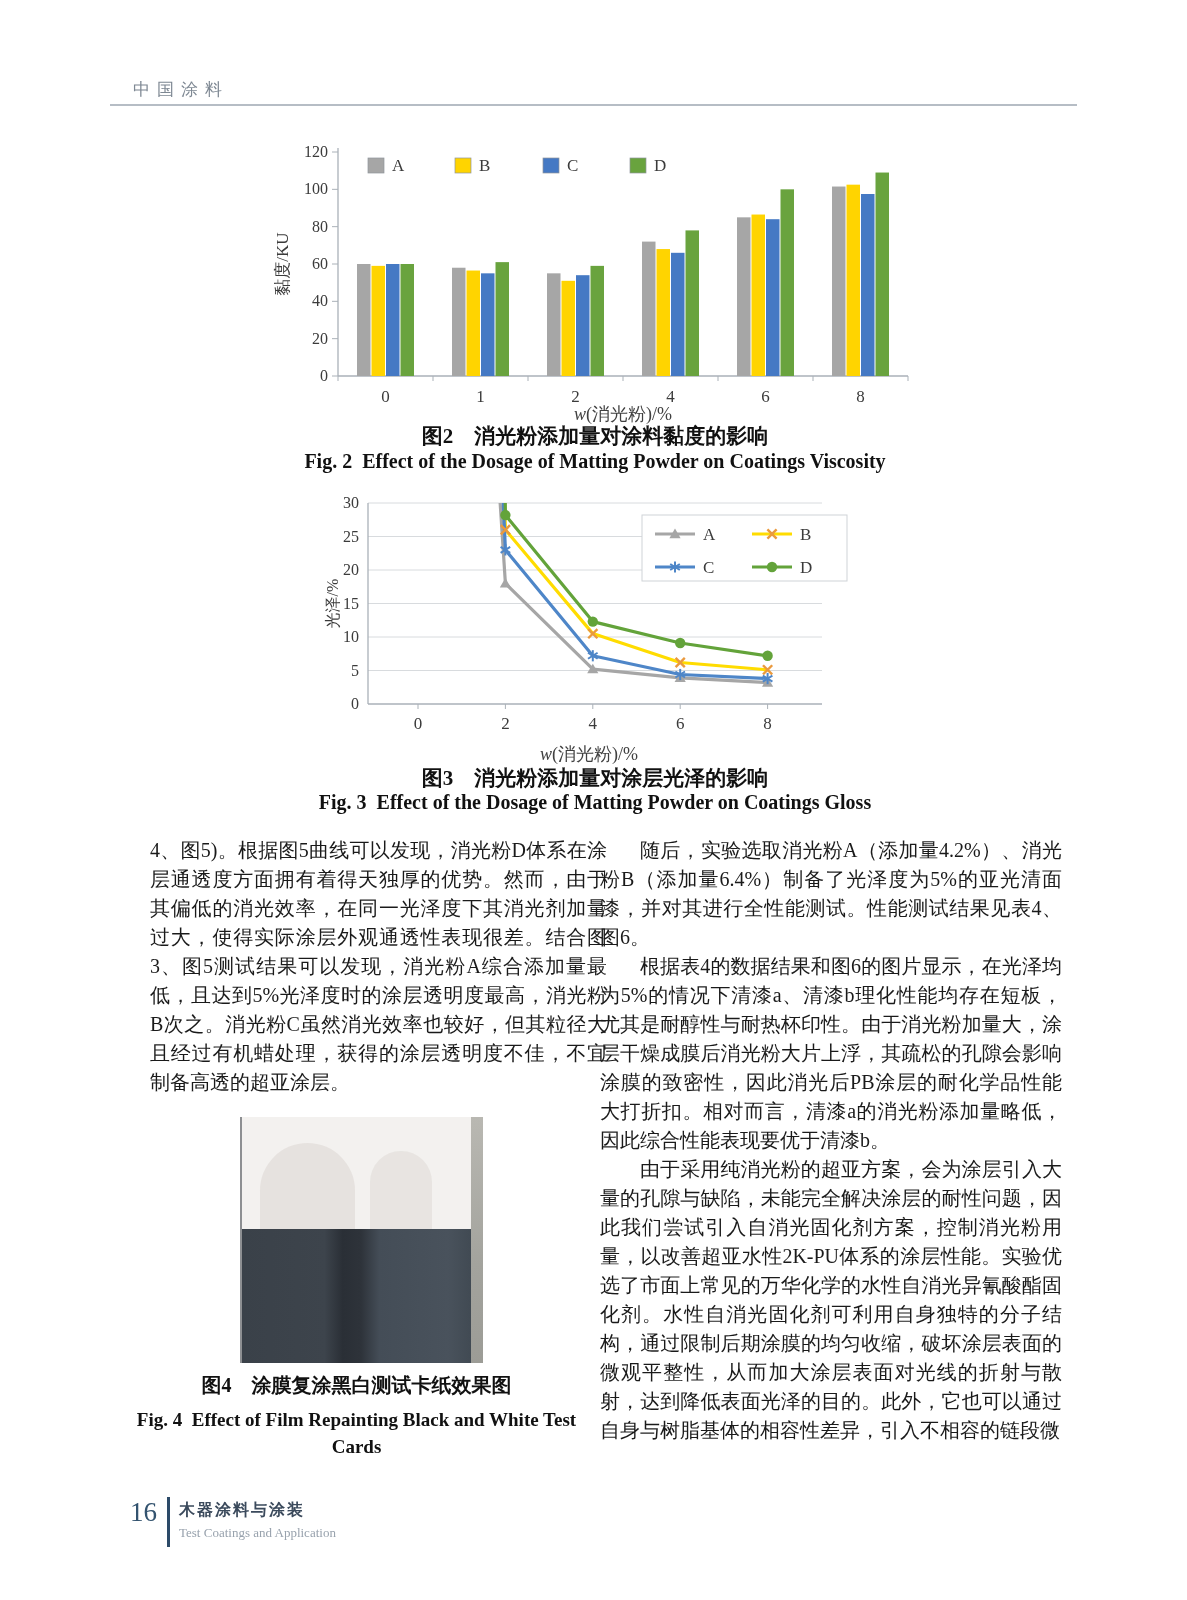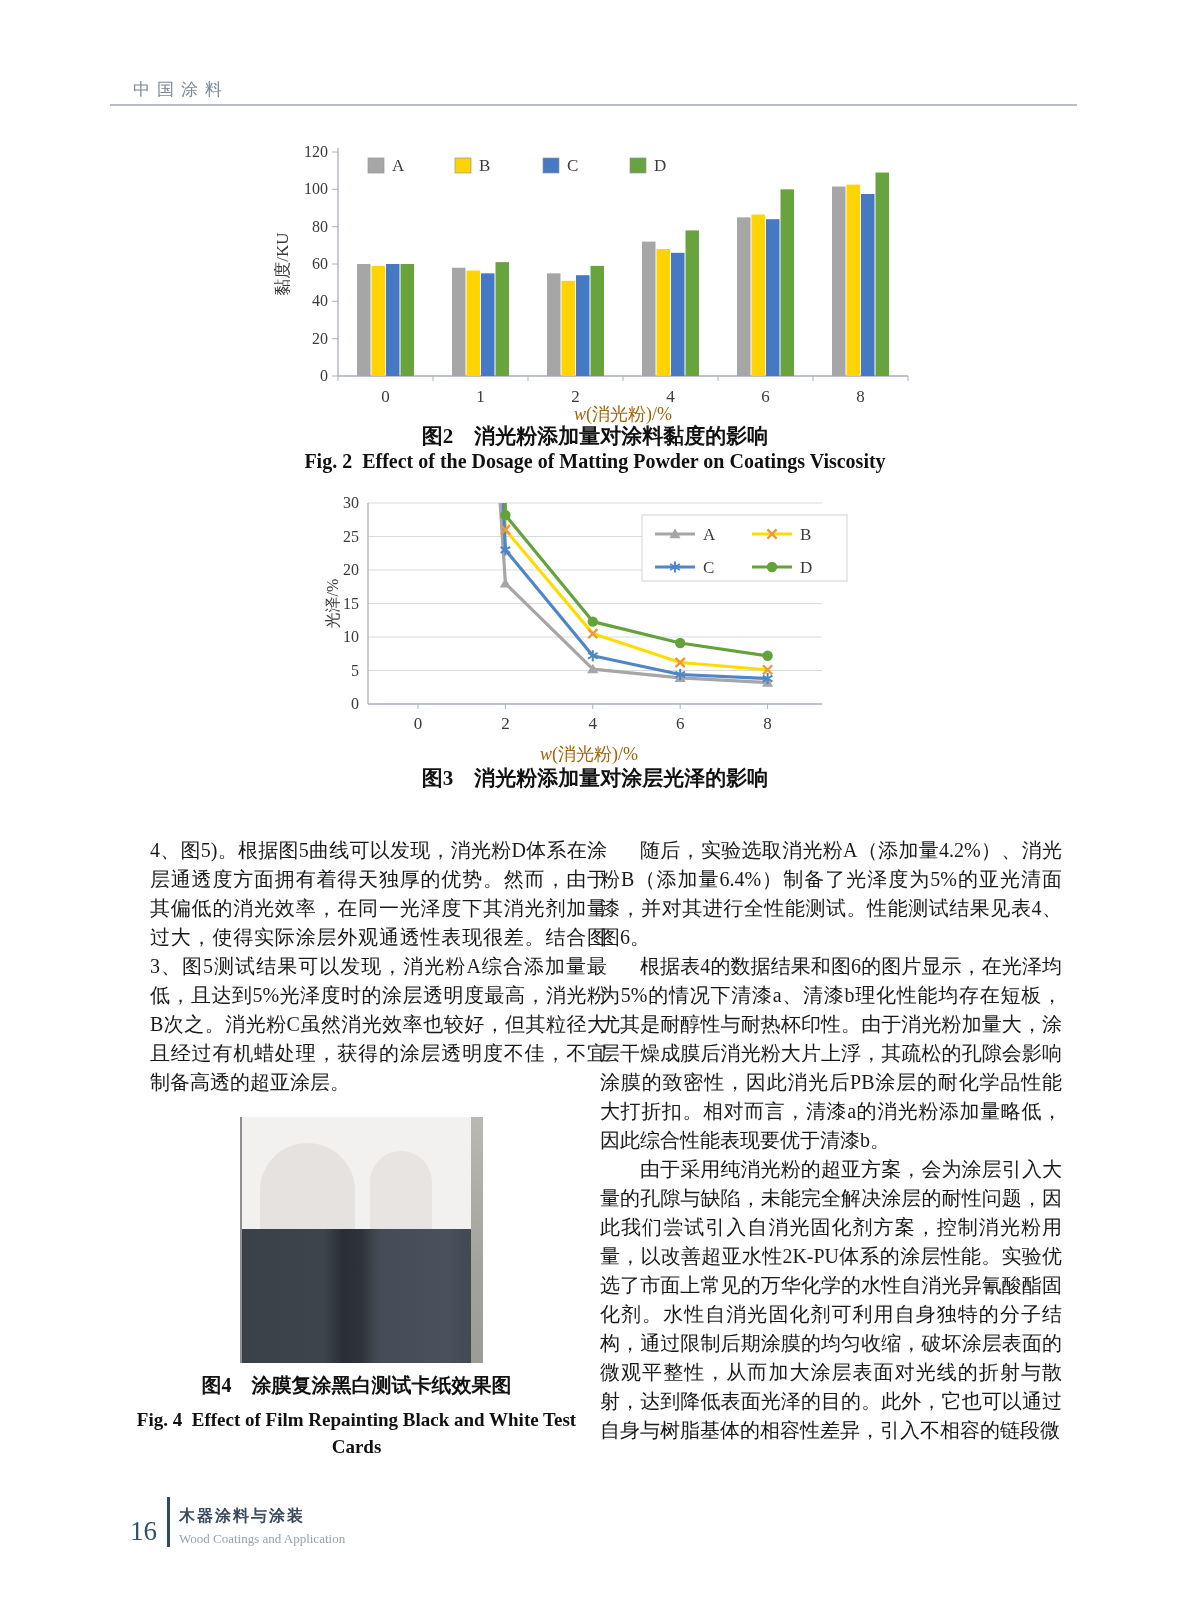--- a/index.html
+++ b/index.html
@@ -6,21 +6,21 @@
   .page{position:relative;width:1187px;height:1600px;background:#ffffff;overflow:hidden;
         font-family:"Liberation Serif",serif;color:#1c1c1c;padding-left:12px;}
   
   .hdr-left{position:absolute;left:133px;top:78px;font-size:17px;color:#7e8893;letter-spacing:7px;}
   .hdr-right{position:absolute;left:600px;top:80px;width:462px;text-align:right;font-size:17px;color:#6d7883;letter-spacing:1px;}
   .hdr-rule{position:absolute;left:110px;top:104px;width:967px;height:2px;background:#b6bdc5;}
   
   .chart-svg{position:absolute;}
   #bar-svg{left:268px;top:142px;}
   #line-svg{left:322px;top:497px;}
-  .axis-title{position:absolute;text-align:center;font-size:18px;color:#a16207;}
+  .axis-title{position:absolute;text-align:center;font-size:18px;color:#404040;}
   .axis-title i{font-family:"Liberation Serif",serif;}
   .cap{position:absolute;left:128px;width:934px;text-align:center;font-weight:bold;color:#111;white-space:pre-wrap;}
   .cap-cn{font-size:21px;}
   .cap-en{font-size:20px;}
   
   .col{position:absolute;top:836px;font-size:20px;line-height:29px;text-align:justify;color:#1a1a1a;}
   .col p{margin:0;}
   .col-left{left:128px;width:457px;margin-left:22px;}
   .col-right{left:600px;width:462px;}
   .indent{text-indent:2em;}
@@ -33,21 +33,21 @@
        background:linear-gradient(180deg,#b9b8b2 0%,#a3a39d 60%,#9c9c96 100%);}
   .photo-top{position:absolute;left:2px;top:0;right:12px;height:112px;background:#f3f1ef;overflow:hidden;}
   .arch1{position:absolute;left:18px;top:26px;width:95px;height:160px;border-radius:48px 48px 0 0;background:rgba(214,209,203,0.45);}
   .arch2{position:absolute;left:128px;top:34px;width:62px;height:130px;border-radius:31px 31px 0 0;background:rgba(216,211,205,0.40);}
   .photo-bottom{position:absolute;left:2px;top:112px;right:12px;bottom:0;
        background:linear-gradient(90deg,#3a4149 0%,#3d444c 36%,#2a2f36 44%,#2e333a 52%,#444d57 60%,#49525c 90%,#414a53 100%);}
   .fig4cap{position:absolute;left:128px;top:1372px;width:457px;text-align:center;font-weight:bold;color:#111;}
   .fig4cap .cn{font-size:20px;margin:0 0 7px 0;}
   .fig4cap .en{font-size:19px;line-height:27px;margin:0;white-space:pre-wrap;}
   
-  .footer{position:absolute;left:130px;top:1497px;display:flex;align-items:flex-end;}
+  .footer{position:absolute;left:130px;top:1497px;display:flex;align-items:flex-start;}
   .pagenum{font-size:27px;color:#33536f;margin-right:10px;}
   .fbar{width:3px;height:50px;background:#2c4a68;margin-right:9px;}
   .ft-cn{font-family:"Liberation Sans",sans-serif;font-weight:bold;font-size:16px;color:#3b4a5c;letter-spacing:2px;line-height:26px;margin:0;}
   .ft-en{font-size:13px;color:#98a2ad;margin:2px 0 0 0;}
 </style>
 </head>
 <body>
 
 <div class="page">
 
@@ -198,20 +198,21 @@
       <line x1="348.2" y1="67" x2="357.8" y2="73" stroke="#4E86C8" stroke-width="2"></line>
       <line x1="348.2" y1="73" x2="357.8" y2="67" stroke="#4E86C8" stroke-width="2"></line>
       <text x="381" y="76" text-anchor="start" font-size="17" fill="#3b3b3b" font-family="&quot;Liberation Serif&quot;,serif">C</text>
       <line x1="430" y1="70" x2="470" y2="70" stroke="#63A33A" stroke-width="3.2"></line>
       <circle cx="450" cy="70" r="5.2" fill="#63A33A"></circle>
       <text x="478" y="76" text-anchor="start" font-size="17" fill="#3b3b3b" font-family="&quot;Liberation Serif&quot;,serif">D</text>
       <text x="16" y="106.5" text-anchor="middle" font-size="16" fill="#3b3b3b" font-family="&quot;Liberation Serif&quot;,serif" transform="rotate(-90 16 106.5)">光泽/%</text>
     </svg>
   <div class="axis-title" style="left:368px;top:742px;width:442px"><i>w</i><span>(消光粉)/%</span></div>
   <div class="cap cap-cn" style="top:764px">图3　消光粉添加量对涂层光泽的影响</div>
+  <div class="cap cap-en" style="top:791px">Fig. 3  Effect of the Dosage of Matting Powder on Coatings Gloss</div>
 
   <div class="col col-left">
     <p>4、图5)。根据图5曲线可以发现，消光粉D体系在涂层通透度方面拥有着得天独厚的优势。然而，由于其偏低的消光效率，在同一光泽度下其消光剂加量过大，使得实际涂层外观通透性表现很差。结合图3、图5测试结果可以发现，消光粉A综合添加量最低，且达到5%光泽度时的涂层透明度最高，消光粉B次之。消光粉C虽然消光效率也较好，但其粒径大且经过有机蜡处理，获得的涂层透明度不佳，不宜制备高透的超亚涂层。</p>
   </div>
 
   <div class="photo">
     <div class="photo-top">
       <div class="arch1"></div>
       <div class="arch2"></div>
     </div>
@@ -227,17 +228,17 @@
     <p class="indent">随后，实验选取消光粉A（添加量4.2%）、消光粉B（添加量6.4%）制备了光泽度为5%的亚光清面漆，并对其进行全性能测试。性能测试结果见表4、图6。</p>
     <p class="indent">根据表4的数据结果和图6的图片显示，在光泽均为5%的情况下清漆a、清漆b理化性能均存在短板，尤其是耐醇性与耐热杯印性。由于消光粉加量大，涂层干燥成膜后消光粉大片上浮，其疏松的孔隙会影响涂膜的致密性，因此消光后PB涂层的耐化学品性能大打折扣。相对而言，清漆a的消光粉添加量略低，因此综合性能表现要优于清漆b。</p>
     <p class="indent">由于采用纯消光粉的超亚方案，会为涂层引入大量的孔隙与缺陷，未能完全解决涂层的耐性问题，因此我们尝试引入自消光固化剂方案，控制消光粉用量，以改善超亚水性2K-PU体系的涂层性能。实验优选了市面上常见的万华化学的水性自消光异氰酸酯固化剂。水性自消光固化剂可利用自身独特的分子结构，通过限制后期涂膜的均匀收缩，破坏涂层表面的微观平整性，从而加大涂层表面对光线的折射与散射，达到降低表面光泽的目的。此外，它也可以通过自身与树脂基体的相容性差异，引入不相容的链段微</p>
   </div>
 
   <div class="footer">
     <span class="pagenum">16</span>
     <span class="fbar"></span>
     <span>
       <p class="ft-cn">木器涂料与涂装</p>
-      <p class="ft-en">Wood Coatings and Application</p>
+      <p class="ft-en">Test Coatings and Application</p>
     </span>
   </div>
 
 </div>
 
 </body></html>

